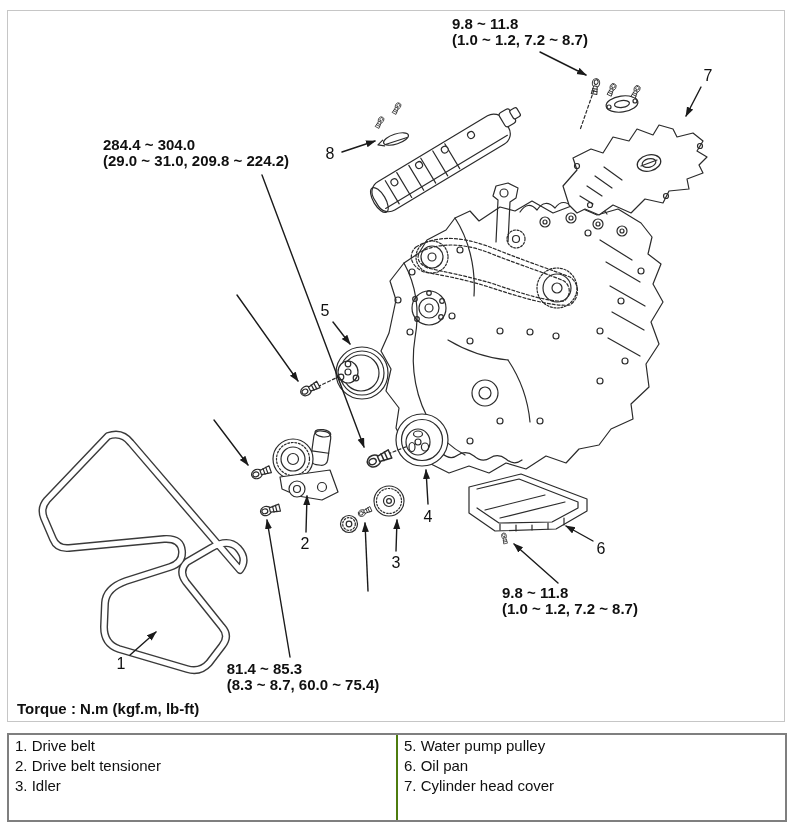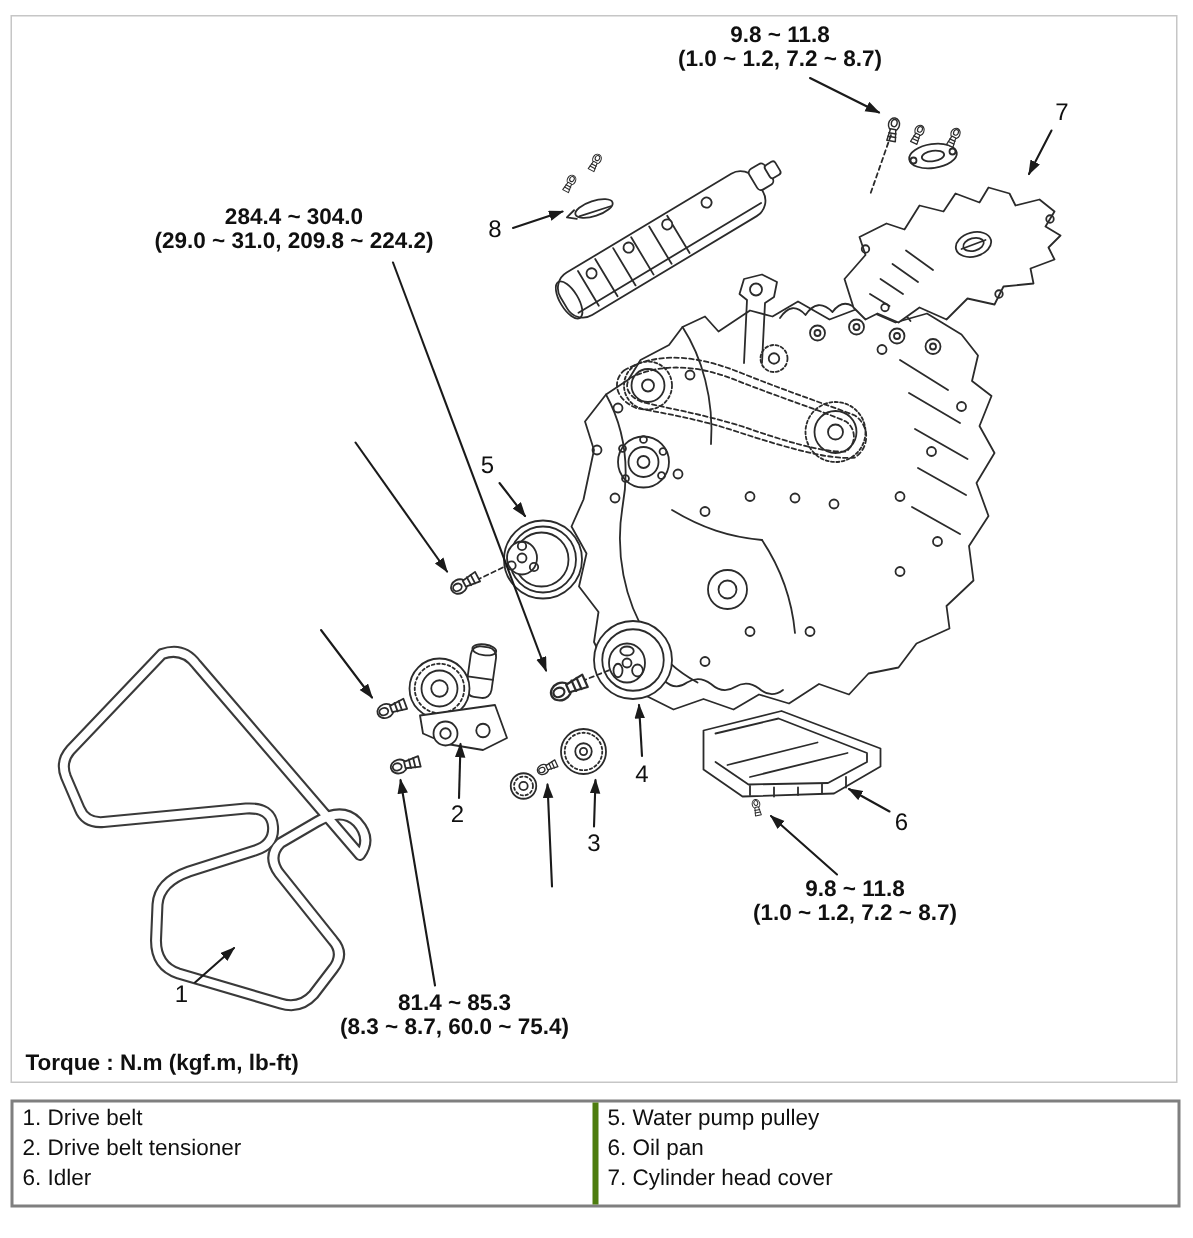--- a/index.html
+++ b/index.html
@@ -1,28 +1,28 @@
 <!DOCTYPE html>
 <html><head>
 <meta charset="utf-8">
 <style>
   html,body{margin:0;padding:0;background:#fff;}
   .page{position:relative;width:795px;height:825px;background:#fff;
         font-family:"Liberation Sans","DejaVu Sans",sans-serif;color:#101010;overflow:hidden;}
   .figure-border{position:absolute;left:7px;top:10px;width:778px;height:712px;
         border:1px solid #c6c6c6;box-sizing:border-box;}
   .diagram-svg{position:absolute;left:0;top:0;}
-  .tq{position:absolute;transform:translateX(-50%);text-align:center;
+  .tq{position:absolute;transform:translateX(-50%);text-align:left;
       font-weight:bold;font-size:15px;line-height:16px;white-space:nowrap;}
   .co{position:absolute;transform:translate(-50%,-50%);font-size:16px;line-height:16px;}
   .torque-note{position:absolute;left:17px;top:700px;font-weight:bold;font-size:15px;}
-  .legend{position:absolute;left:7px;top:733px;width:780px;height:72px;
+  .legend{position:absolute;left:7px;top:733px;width:780px;height:89px;
       border:2px solid #7f7f7f;box-sizing:border-box;display:flex;background:#fff;}
   .legend-col{flex:1;padding:1px 0 0 6px;font-size:15px;line-height:20px;}
-  .legend-col + .legend-col{border-left:4px solid #4d7c0f;}
+  .legend-col + .legend-col{border-left:2px solid #4d7c0f;}
   .legend-col div{white-space:nowrap;}
 </style>
 </head>
 <body>
 
 <div class="page">
 
   <div class="figure-border"></div>
 
   <svg class="diagram-svg" width="795" height="733" viewBox="0 0 795 733" fill="none" stroke="#2b2b2b" stroke-width="1.2" stroke-linejoin="round" stroke-linecap="round">
@@ -287,21 +287,21 @@
   <div class="co" style="left:601px;top:549px">6</div>
   <div class="co" style="left:708px;top:76px">7</div>
   <div class="co" style="left:330px;top:154px">8</div>
 
   <div class="torque-note">Torque : N.m (kgf.m, lb-ft)</div>
 
   <div class="legend">
     <div class="legend-col">
       <div>1. Drive belt</div>
       <div>2. Drive belt tensioner</div>
-      <div>6. Idler</div>
+      <div>3. Idler</div>
     </div>
     <div class="legend-col">
       <div>5. Water pump pulley</div>
       <div>6. Oil pan</div>
       <div>7. Cylinder head cover</div>
     </div>
   </div>
 
 </div>
 

